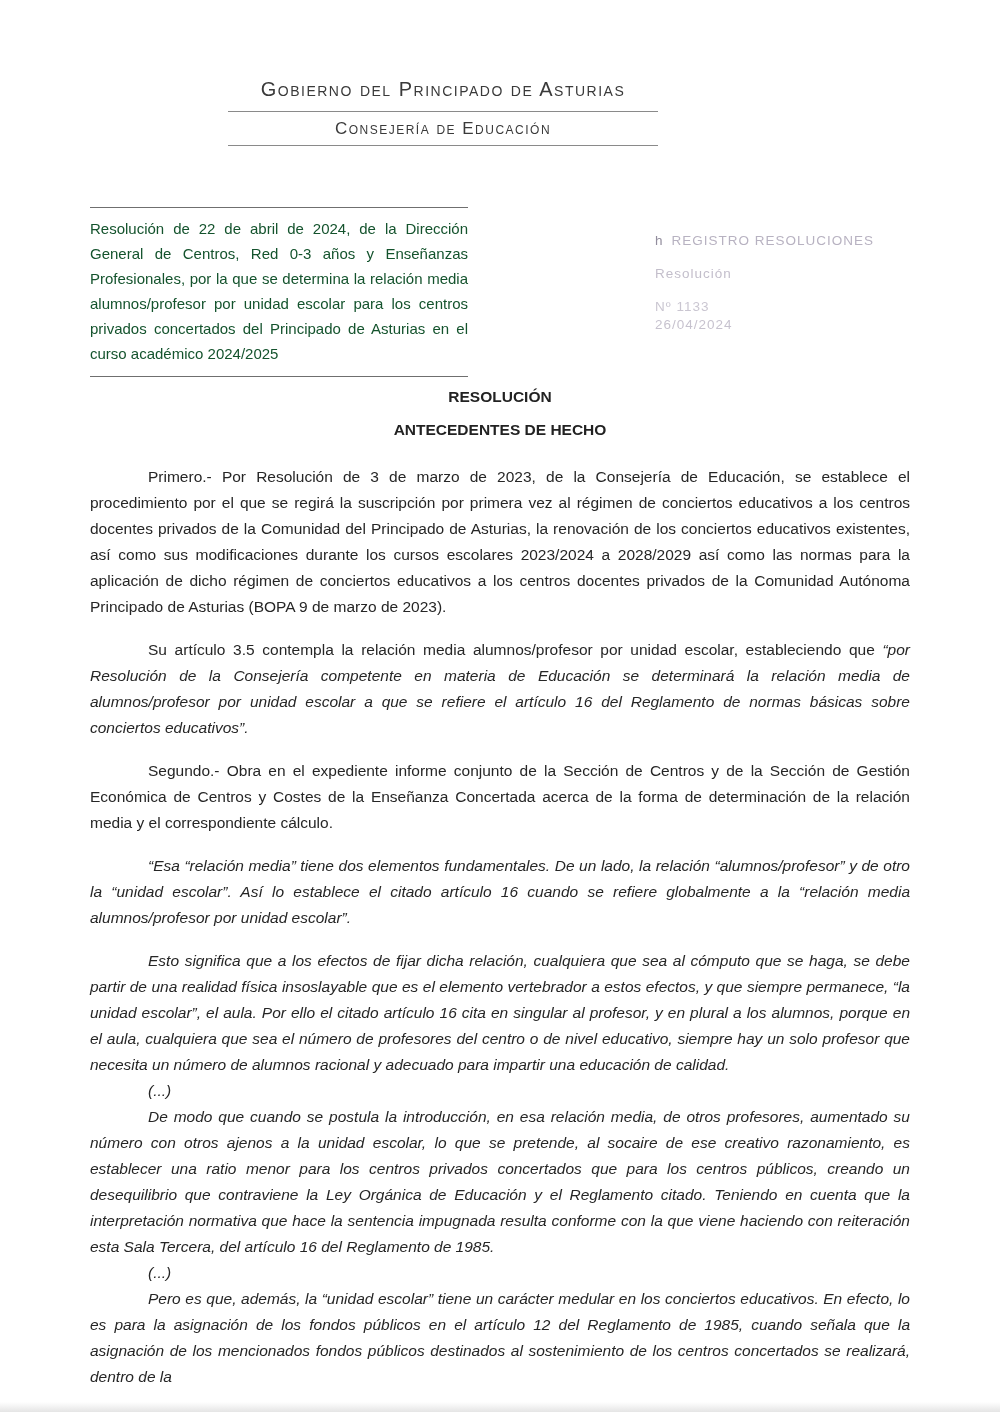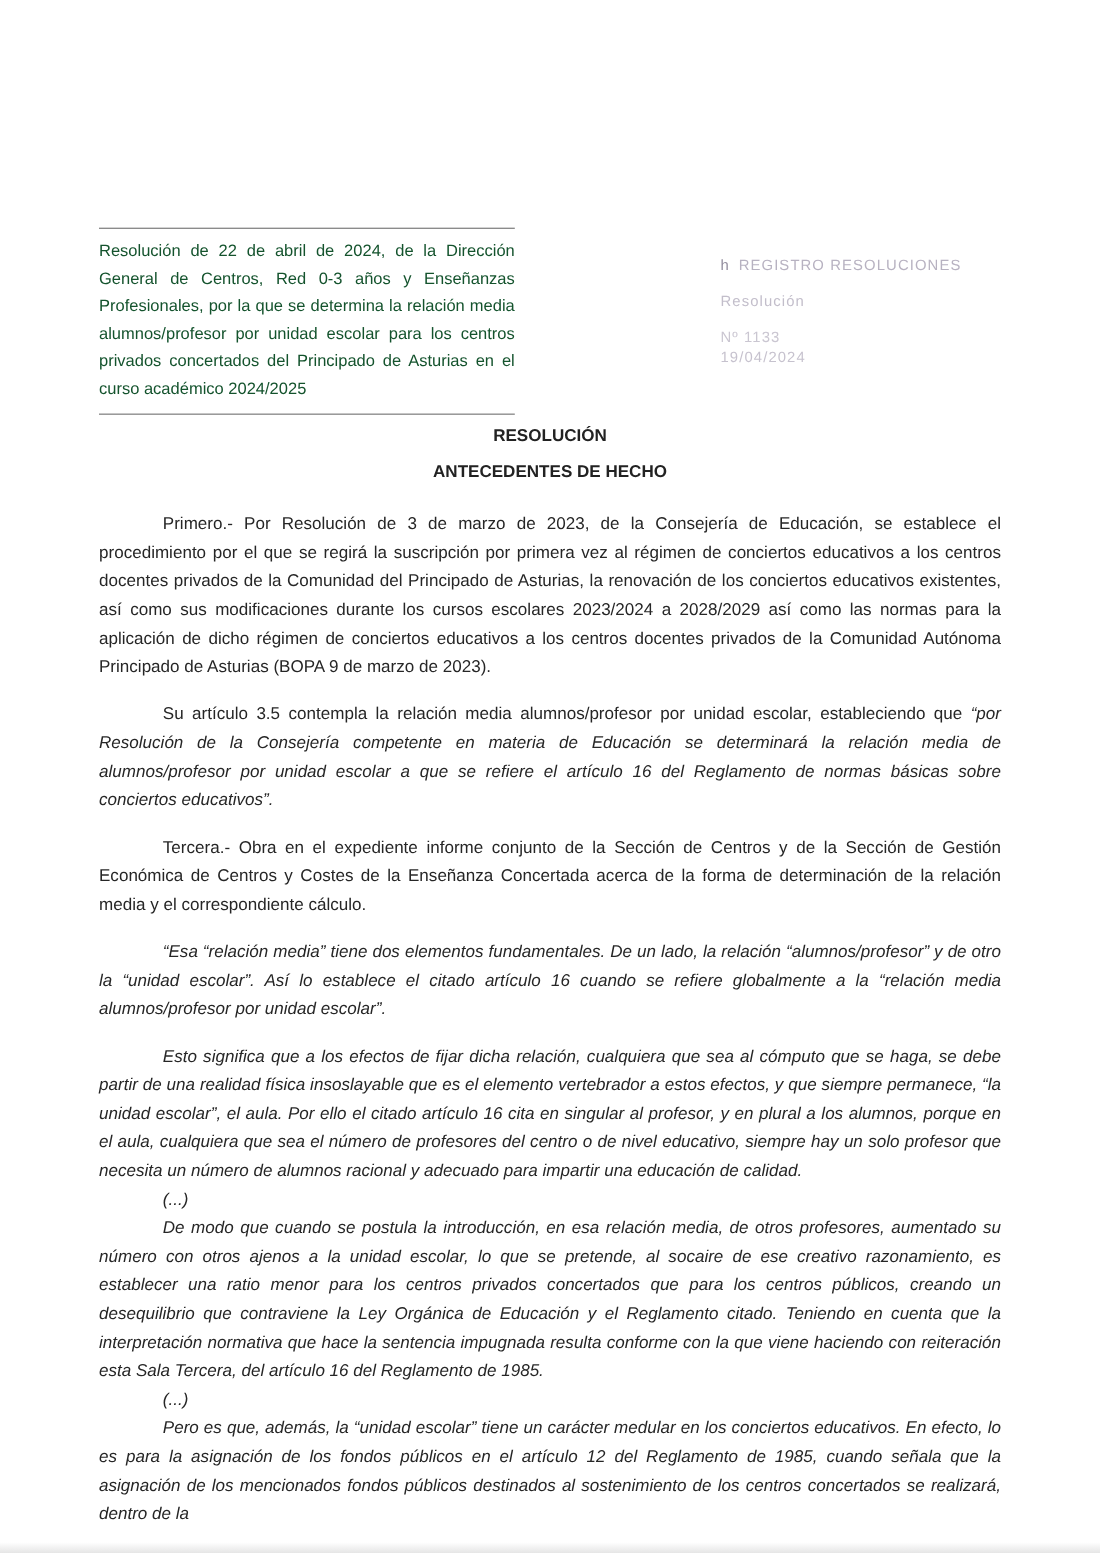--- a/index.html
+++ b/index.html
@@ -118,39 +118,45 @@
   }
   .doc-body p.tight { margin-bottom: 0; }
   .doc-body .bold { font-weight: normal; }
   .doc-body .italic { font-style: italic; }
 </style>
 </head>
 <body>
 
 <div class="page">
 
+  <div class="letterhead">
+    <div class="gov">Gobierno del Principado de Asturias</div>
+    <hr class="rule">
+    <div class="dept">Consejería de Educación</div>
+    <hr class="rule">
+  </div>
 
   <div class="summary-box">Resolución de 22 de abril de 2024, de la Dirección General de Centros, Red 0-3 años y Enseñanzas Profesionales, por la que se determina la relación media alumnos/profesor por unidad escolar para los centros privados concertados del Principado de Asturias en el curso académico 2024/2025</div>
 
   <div class="stamp">
     <div class="s-line1"><span class="s-mark">h</span><span>REGISTRO RESOLUCIONES</span></div>
     <div class="s-line2">Resolución</div>
     <div class="s-line3">Nº 1133</div>
-    <div class="s-line4">19/04/2024</div>
+    <div class="s-line4">26/04/2024</div>
   </div>
 
   <div class="headings">
     <div class="h1">RESOLUCIÓN</div>
     <div class="h2">ANTECEDENTES DE HECHO</div>
   </div>
 
   <div class="doc-body">
       <p><span class="bold">Primero.- </span><span>Por Resolución de 3 de marzo de 2023, de la Consejería de Educación, se establece el procedimiento por el que se regirá la suscripción por primera vez al régimen de conciertos educativos a los centros docentes privados de la Comunidad del Principado de Asturias, la renovación de los conciertos educativos existentes, así como sus modificaciones durante los cursos escolares 2023/2024 a 2028/2029 así como las normas para la aplicación de dicho régimen de conciertos educativos a los centros docentes privados de la Comunidad Autónoma Principado de Asturias (BOPA 9 de marzo de 2023).</span></p>
       <p><span>Su artículo 3.5 contempla la relación media alumnos/profesor por unidad escolar, estableciendo que </span><span class="italic">“por Resolución de la Consejería competente en materia de Educación se determinará la relación media de alumnos/profesor por unidad escolar a que se refiere el artículo 16 del Reglamento de normas básicas sobre conciertos educativos”.</span></p>
-      <p><span class="bold">Tercera.- </span><span>Obra en el expediente informe conjunto de la Sección de Centros y de la Sección de Gestión Económica de Centros y Costes de la Enseñanza Concertada acerca de la forma de determinación de la relación media y el correspondiente cálculo.</span></p>
+      <p><span class="bold">Segundo.- </span><span>Obra en el expediente informe conjunto de la Sección de Centros y de la Sección de Gestión Económica de Centros y Costes de la Enseñanza Concertada acerca de la forma de determinación de la relación media y el correspondiente cálculo.</span></p>
       <p><span class="italic">“Esa “relación media” tiene dos elementos fundamentales. De un lado, la relación “alumnos/profesor” y de otro la “unidad escolar”. Así lo establece el citado artículo 16 cuando se refiere globalmente a la “relación media alumnos/profesor por unidad escolar”.</span></p>
       <p class="tight"><span class="italic">Esto significa que a los efectos de fijar dicha relación, cualquiera que sea al cómputo que se haga, se debe partir de una realidad física insoslayable que es el elemento vertebrador a estos efectos, y que siempre permanece, “la unidad escolar”, el aula. Por ello el citado artículo 16 cita en singular al profesor, y en plural a los alumnos, porque en el aula, cualquiera que sea el número de profesores del centro o de nivel educativo, siempre hay un solo profesor que necesita un número de alumnos racional y adecuado para impartir una educación de calidad.</span></p>
       <p class="tight"><span class="italic">(...)</span></p>
       <p class="tight"><span class="italic">De modo que cuando se postula la introducción, en esa relación media, de otros profesores, aumentado su número con otros ajenos a la unidad escolar, lo que se pretende, al socaire de ese creativo razonamiento, es establecer una ratio menor para los centros privados concertados que para los centros públicos, creando un desequilibrio que contraviene la Ley Orgánica de Educación y el Reglamento citado. Teniendo en cuenta que la interpretación normativa que hace la sentencia impugnada resulta conforme con la que viene haciendo con reiteración esta Sala Tercera, del artículo 16 del Reglamento de 1985.</span></p>
       <p class="tight"><span class="italic">(...)</span></p>
       <p class="tight"><span class="italic">Pero es que, además, la “unidad escolar” tiene un carácter medular en los conciertos educativos. En efecto, lo es para la asignación de los fondos públicos en el artículo 12 del Reglamento de 1985, cuando señala que la asignación de los mencionados fondos públicos destinados al sostenimiento de los centros concertados se realizará, dentro de la</span></p>
     </div>
 
 </div>
 

